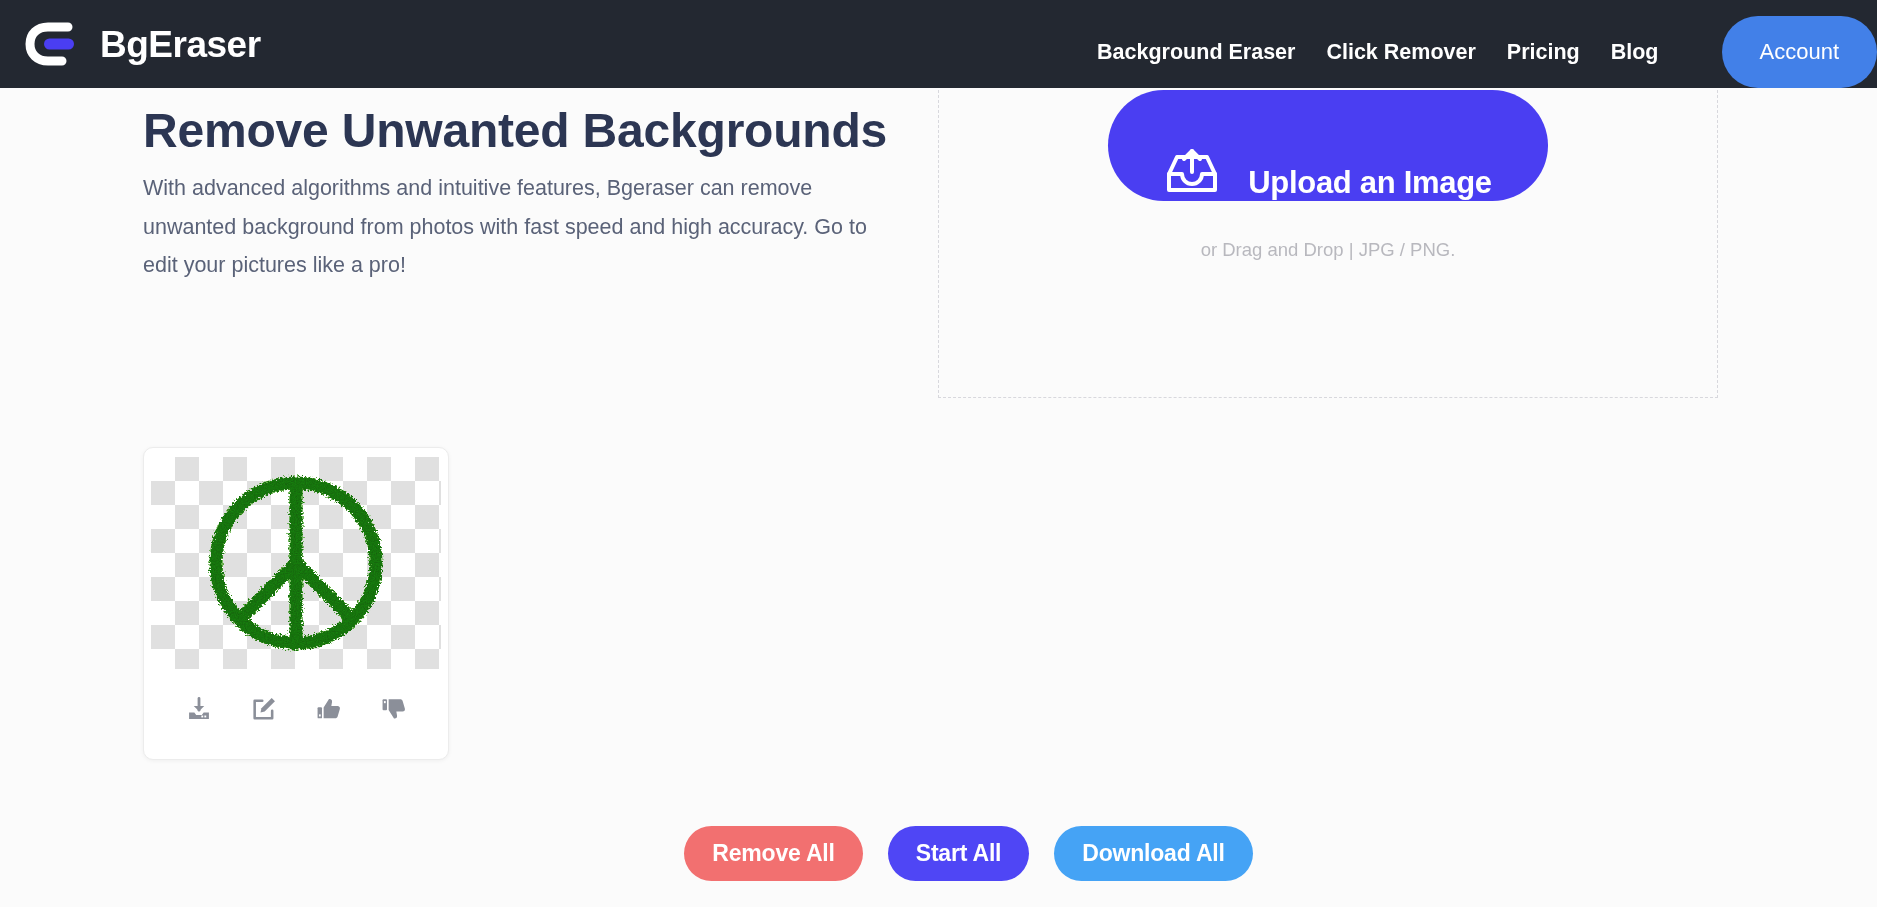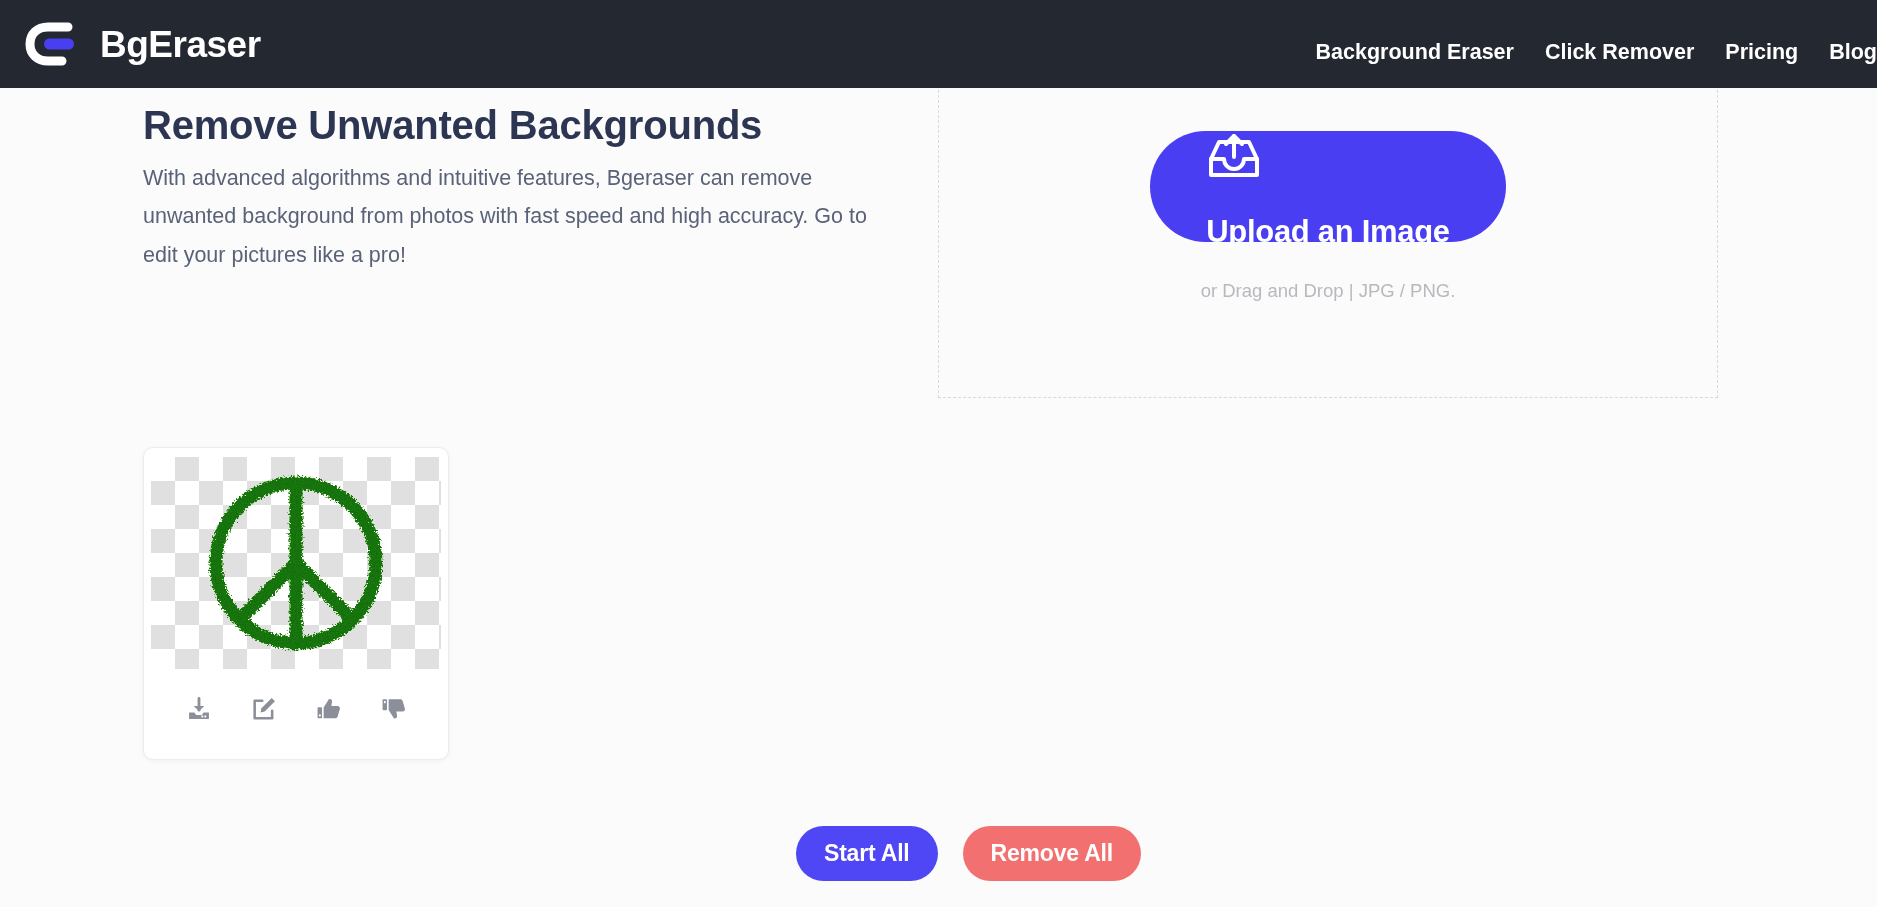--- a/index.html
+++ b/index.html
@@ -85,21 +85,21 @@
 
   
   .hero-left {
     position: absolute;
     left: 143px;
     top: 100px;
     width: 770px;
   }
   .hero-title {
     color: #2c3653;
-    font-size: 40px;
+    font-size: 48px;
     font-weight: bold;
     line-height: 1.28;
     letter-spacing: -0.2px;
   }
   .hero-desc {
     margin-top: 8px;
     color: #5a6278;
     font-size: 21.5px;
     line-height: 1.78;
     max-width: 760px;
@@ -113,33 +113,31 @@
     width: 780px;
     height: 308px;
     border: 1px dashed #d8d8dd;
     border-top: none;
     display: flex;
     flex-direction: column;
     align-items: center;
     background: transparent;
   }
   .upload-btn {
-    margin-top: 41px;
     height: 111px;
     padding: 0 56px;
     border: none;
     border-radius: 60px;
     background: #4a3ef2;
     color: #ffffff;
     display: flex;
-    align-items: flex-start;
+    align-items: flex-end;
     gap: 28px;
     cursor: pointer;
     font-family: "Liberation Sans", sans-serif;
-    flex-direction: column;
   }
   .upload-btn-label {
     font-size: 31px;
     font-weight: bold;
     letter-spacing: -0.3px;
     white-space: nowrap;
   }
   .upload-hint {
     margin-top: 38px;
     color: #b8b8be;
@@ -241,20 +239,21 @@
       </svg>
     </span>
     <span class="brand-name">BgEraser</span>
   </div>
 
   <nav class="nav">
     <a class="nav-link" href="#">Background Eraser</a>
     <a class="nav-link" href="#">Click Remover</a>
     <a class="nav-link" href="#">Pricing</a>
     <a class="nav-link" href="#">Blog</a>
+    <button class="account-btn" style="background: rgb(66, 128, 232);">Account</button>
   </nav>
 
 </div>
 
 <div class="hero-left">
   <h1 class="hero-title" style="color: rgb(44, 54, 83);">
     <span>Remove Unwanted Backgrounds</span><br>
   </h1>
   <p class="hero-desc" style="color: rgb(90, 98, 120);">With advanced algorithms and intuitive features, Bgeraser can remove unwanted background from photos with fast speed and high accuracy. Go to edit your pictures like a pro!</p>
 </div>
@@ -334,15 +333,16 @@
         <rect x="2.2" y="3.6" width="3.8" height="9.5" rx="0.8" fill="currentColor"></rect>
         <rect x="3.4" y="5.2" width="1.5" height="1.8" fill="#ffffff"></rect>
         <path d="M7.4 12.8 L12 20.2 c1.9 0.3 2.9-0.9 2.6-2.6 L14 14.2 h5.3 c1.5 0 2.4-1.2 2-2.6 l-1.9-6.5 c-0.3-1-1.1-1.5-2.1-1.5 H7.4 Z" fill="currentColor"></path>
       </svg>
     </span>
 
   </div>
 </div>
 
 <div class="bottom-actions">
+  <button class="pill-btn" id="btn-remove-all" style="background: rgb(242, 112, 112);">Remove All</button>
   <button class="pill-btn" id="btn-start-all" style="background: rgb(79, 70, 245);">Start All</button>
-  <button class="pill-btn" id="btn-remove-all" style="background: rgb(242, 112, 112);">Remove All</button>
+  <button class="pill-btn" id="btn-download-all" style="background: rgb(69, 163, 245);">Download All</button>
 </div>
 
 </body></html>

